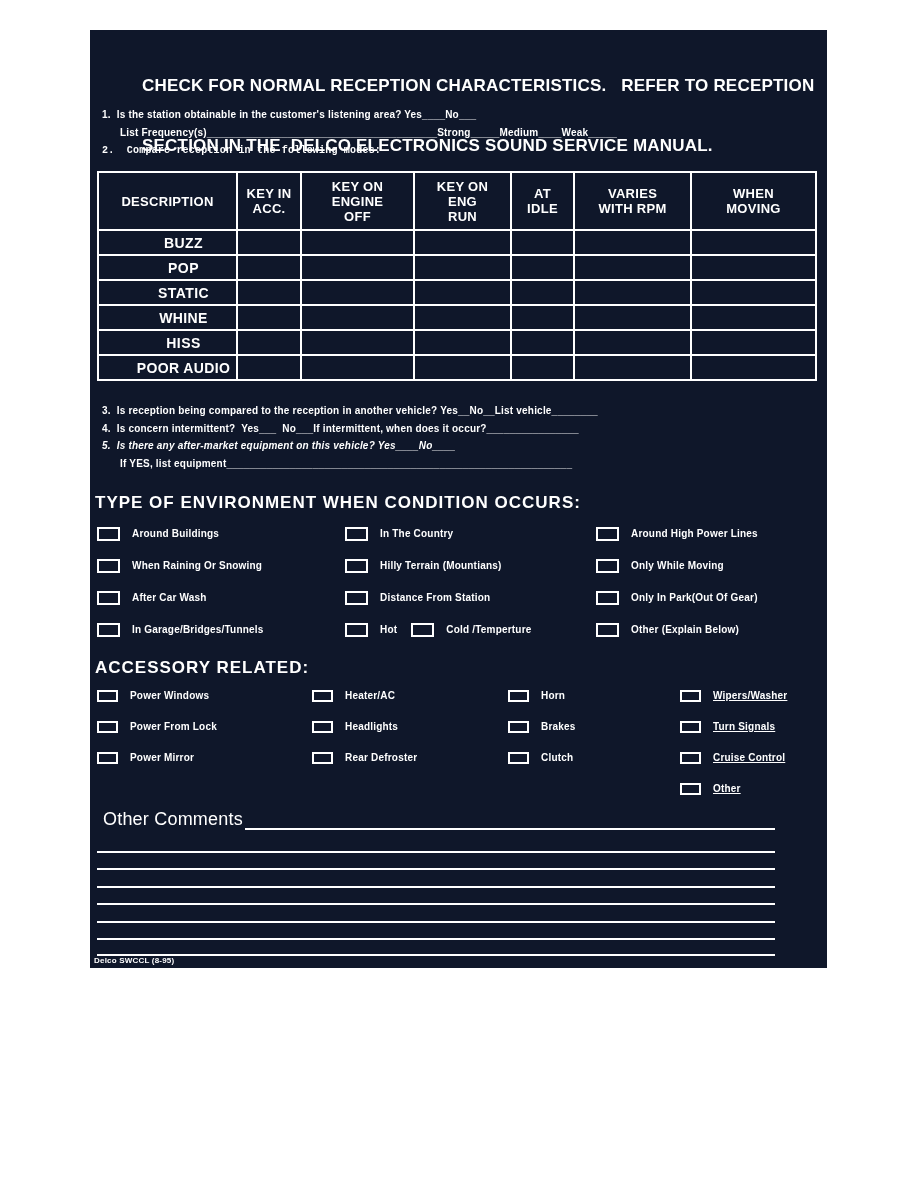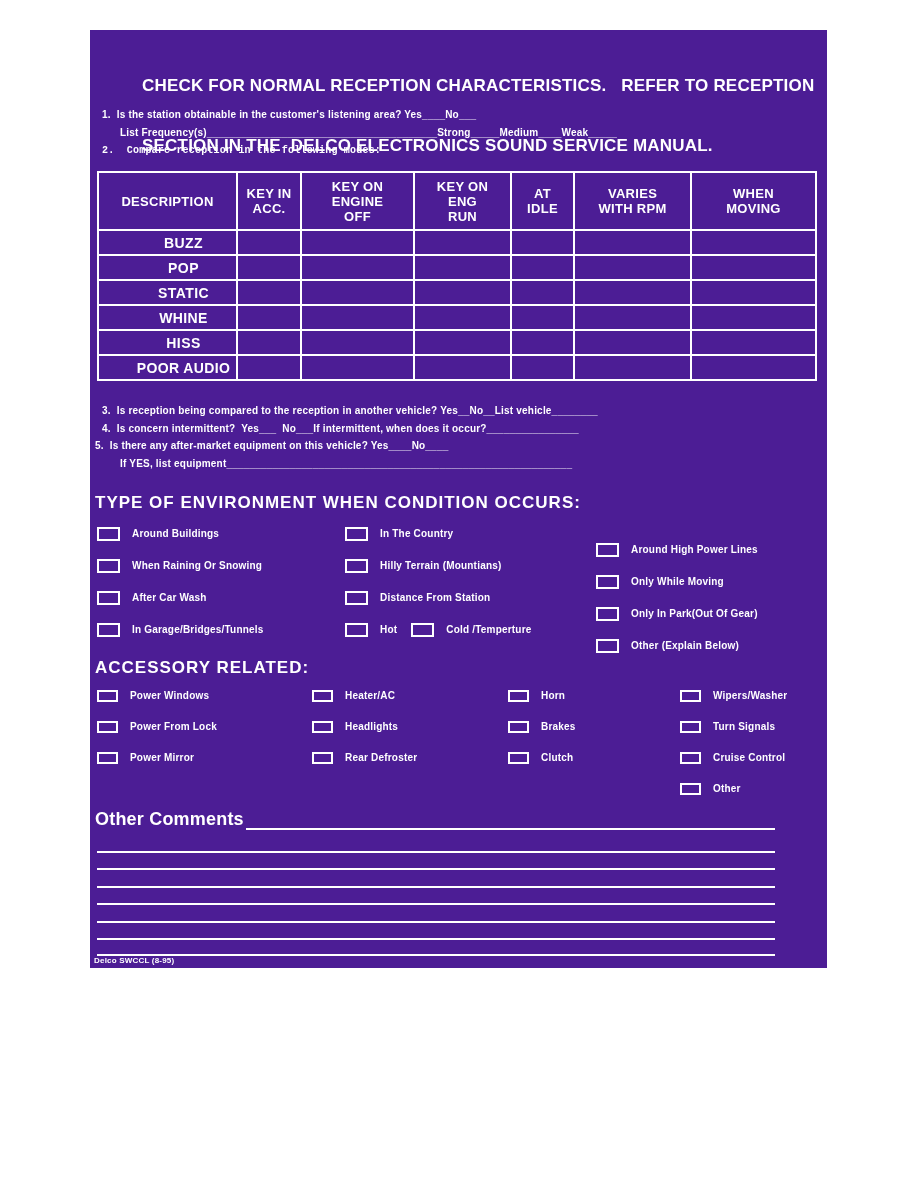--- a/index.html
+++ b/index.html
@@ -1,68 +1,68 @@
 <!DOCTYPE html>
 <html><head>
 <meta charset="utf-8">
 <style>
   * { margin:0; padding:0; box-sizing:border-box; }
   html,body { width:918px; height:1188px; background:#ffffff; }
   body { font-family:"Liberation Sans", sans-serif; position:relative; }
 
   .form-sheet {
     position:absolute; left:90px; top:30px; width:737px; height:938px;
-    background:#4c1d95; color:#ffffff; overflow:hidden;
+    background:#0f172a; color:#ffffff; overflow:hidden;
   }
   .abs { position:absolute; }
 
   .hdr { left:52px; top:6px; font-size:17px; font-weight:bold; line-height:20px;
          letter-spacing:0.2px; white-space:pre; }
 
   .q { font-size:10px; font-weight:bold; letter-spacing:0.2px; white-space:pre; }
   #q1  { left:12px; top:79px; }
   #q1b { left:30px; top:97px; }
   #q2  { left:12px; top:115px;font-family:Liberation Mono, monospace; }
   #q3  { left:12px; top:375px; }
   #q4  { left:12px; top:393px; }
-  #q5  { left:5px; top:410px; }
+  #q5  { left:12px; top:410px;font-style:italic; }
   #q5b { left:30px; top:428px; }
 
   table.rtable { position:absolute; left:7px; top:141px; border-collapse:collapse;
                  table-layout:fixed; width:718px; }
   .rtable th, .rtable td { border:2px solid #ffffff; }
   .rtable th { font-size:13px; font-weight:bold; text-align:center; vertical-align:middle;
                height:58px; white-space:pre-line; line-height:15px; letter-spacing:0.3px; }
   .rtable td { height:25px; }
   .rtable td.rowlabel { font-size:14px; font-weight:bold; text-align:center;
                         vertical-align:middle; letter-spacing:0.4px;padding-left:32px; }
 
   .sec-title { font-size:17px; font-weight:bold; letter-spacing:1px; white-space:pre; }
   #env-title { left:5px; top:463px; }
   #acc-title { left:5px; top:628px; }
 
   .chkcol { position:absolute; display:flex; flex-direction:column; gap:15px; }
   #env-col1 { left:7px;   top:495px; }
   #env-col2 { left:255px; top:495px; }
-  #env-col3 { left:506px; top:495px;margin-top:16px; }
+  #env-col3 { left:506px; top:495px; }
   #acc-col1 { left:7px;   top:657px; }
   #acc-col2 { left:222px; top:657px; }
   #acc-col3 { left:418px; top:657px; }
-  #acc-col4 { left:590px; top:657px; }
+  #acc-col4 { left:590px; top:657px;text-decoration:underline; }
 
   .chk-item { display:flex; align-items:center; height:17px; }
   .chk { width:23px; height:14px; border:2px solid #ffffff; margin-right:12px; flex:none;
          background:transparent; }
   .acc .chk { width:21px; height:12px; }
   .acc.chkcol { gap:14px; }
   .chk.second { margin-left:14px; }
   .chk-label { font-size:10px; font-weight:bold; letter-spacing:0.2px; white-space:pre; }
 
   #comments { left:5px; top:779px; width:680px; display:flex; align-items:flex-end; }
-  #comments .lbl { font-size:18px; font-weight:bold; letter-spacing:0.2px; }
+  #comments .lbl { font-size:18px; font-weight:normal; letter-spacing:0.2px;margin-left:8px; }
   #comments .uline { flex:1; border-bottom:2px solid #ffffff; height:20px; margin-left:2px; }
 
   .rule { position:absolute; left:7px; width:678px; height:0;
           border-bottom:2px solid #ffffff; }
 
   #form-footer { left:4px; top:926px; font-size:8px; font-weight:bold; letter-spacing:0.2px; }
 </style>
 </head>
 <body>
 

